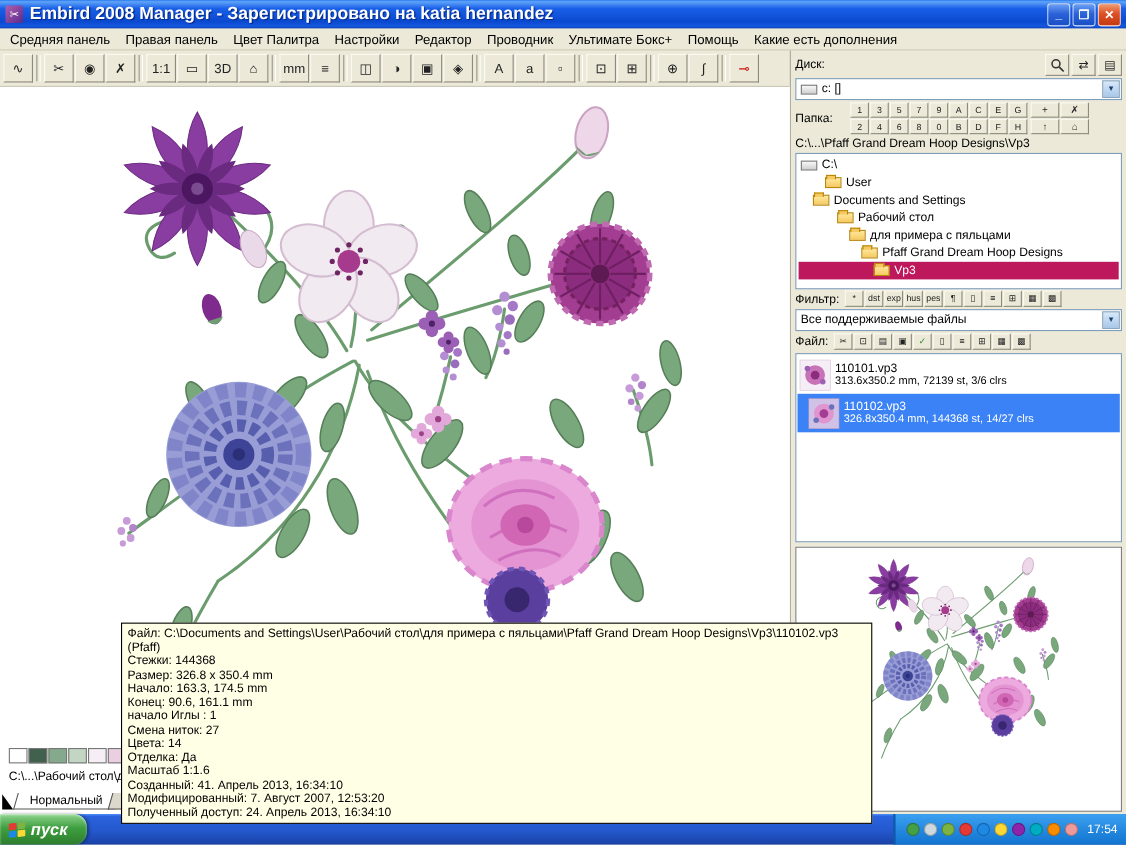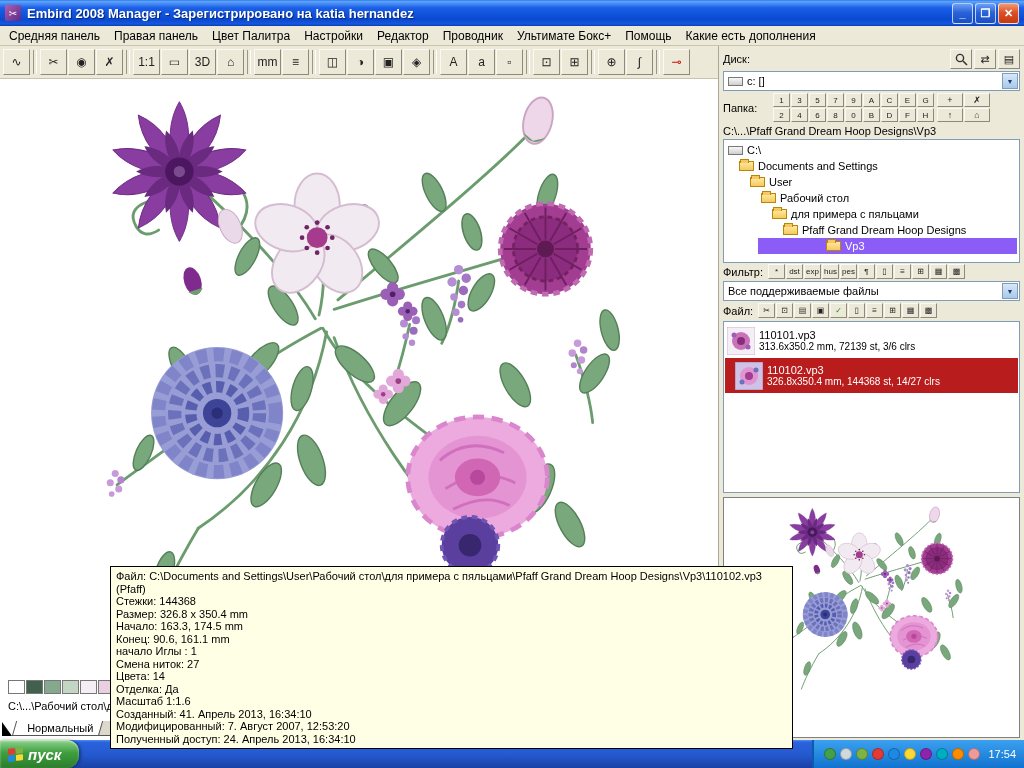--- a/index.html
+++ b/index.html
@@ -2,21 +2,21 @@
 <html><head>
 <meta charset="utf-8">
 <style>
   *{margin:0;padding:0;box-sizing:border-box;font-family:"Liberation Sans",sans-serif;}
   html,body{width:1024px;height:768px;overflow:hidden;background:#ece9d8;}
   .window{position:relative;width:1024px;height:768px;background:#ece9d8;}
 
   
   .titlebar{height:26px;display:flex;align-items:center;padding:0 5px;color:#fff;
     background:linear-gradient(180deg,#2a7af0 0%,#5ea3f8 6%,#1a5fe8 30%,#0a4ad0 75%,#1557dd 92%,#0a3cb0 100%);}
-  .title-text{font-size:13px;font-weight:bold;text-shadow:1px 1px 1px #00247e;margin-left:6px;flex:1;
+  .title-text{font-size:16px;font-weight:bold;text-shadow:1px 1px 1px #00247e;margin-left:6px;flex:1;
     white-space:nowrap;overflow:hidden;}
   .app-icon{width:16px;height:16px;border-radius:2px;background:linear-gradient(135deg,#b05fae,#5a2a8c);
     display:flex;align-items:center;justify-content:center;color:#fff;font-size:10px;}
   .winbtn{width:21px;height:21px;margin-left:2px;border-radius:3px;border:1px solid rgba(255,255,255,.7);
     background:linear-gradient(180deg,#6aa0f5,#2b62d8 45%,#1a4fc4);color:#fff;font-size:11px;font-weight:bold;
     display:flex;align-items:center;justify-content:center;}
   .winbtn.close{background:linear-gradient(180deg,#f09a70,#dd5026 45%,#c23a12);}
 
   
   .menubar{height:20px;background:#ece9d8;border-bottom:1px solid #c8c4b0;display:flex;align-items:center;
@@ -57,31 +57,31 @@
   .combo .arrowbox{position:absolute;right:1px;top:1px;bottom:1px;width:16px;
     background:linear-gradient(180deg,#d8e8f8,#a8c8ea);border:1px solid #7f9db9;color:#1a3f6f;
     display:flex;align-items:center;justify-content:center;font-size:7px;}
   .numgrid{display:grid;grid-template-columns:repeat(9,17px);grid-auto-rows:14px;gap:1px;}
   .numbtn{font-size:8px;}
   .fops{display:grid;grid-template-columns:repeat(2,26px);grid-auto-rows:14px;gap:1px;margin-left:3px;}
   .fopbtn{font-size:9px;}
   .pathtext{font-size:11px;margin:2px 0;white-space:nowrap;overflow:hidden;}
   .treebox{height:124px;background:#fff;border:1px solid #7f9db9;padding:2px;overflow:hidden;}
   .tree-item{display:flex;align-items:center;height:16px;white-space:nowrap;}
-  .tree-item.sel{background:#8b5cf6;color:#fff;margin-left:32px;}
+  .tree-item.sel{background:#be185d;color:#fff;}
   .folder-ico{display:inline-block;width:15px;height:10px;background:linear-gradient(#ffe9a0,#f5c960);
     border:1px solid #b8860b;position:relative;margin-right:4px;flex:none;}
   .folder-ico::before{content:"";position:absolute;top:-3px;left:0;width:7px;height:3px;
     background:#f5c960;border:1px solid #b8860b;border-bottom:none;}
   .drive-ico{display:inline-block;width:15px;height:9px;background:linear-gradient(#f8f8f8,#cfcfcf);
     border:1px solid #777;margin-right:4px;flex:none;}
   .minibtn{min-width:17px;height:15px;font-size:8px;margin-left:1px;padding:0 1px;}
   .filelist{height:172px;background:#fff;border:1px solid #7f9db9;padding:1px;margin-top:2px;overflow:hidden;}
   .file-entry{display:flex;align-items:center;gap:4px;padding:2px;height:35px;}
-  .file-entry.sel{background:#b91c1c;color:#fff;padding-left:10px;}
+  .file-entry.sel{background:#3b82f6;color:#fff;padding-left:10px;}
   .fname{font-size:11px;} .finfo{font-size:10px;text-align:center;}
   .previewpane{flex:1;margin-top:4px;background:#fff;border:1px solid #808080;
     display:flex;justify-content:center;align-items:flex-start;padding:3px;overflow:hidden;}
 
   
   .infobox{position:absolute;left:110px;top:566px;width:683px;background:#ffffe6;border:1px solid #000;
     padding:3px 5px;font-size:11px;line-height:12.5px;z-index:60;color:#000;}
 
   
   .taskbar{position:absolute;left:0;bottom:0;width:1024px;height:28px;display:flex;align-items:stretch;
@@ -464,27 +464,27 @@
         </span>
       </div>
 
       <div class="pathtext">C:\...\Pfaff Grand Dream Hoop Designs\Vp3</div>
 
       <div class="treebox">
         <div class="tree-item" style="padding-left:2px">
           <span class="drive-ico"></span>
           <span>C:\</span>
         </div>
+        <div class="tree-item" style="padding-left:24px">
+          <span class="folder-ico"></span>
+          <span>User</span>
+        </div>
         <div class="tree-item" style="padding-left:13px">
           <span class="folder-ico"></span>
           <span>Documents and Settings</span>
-        </div>
-        <div class="tree-item" style="padding-left:24px">
-          <span class="folder-ico"></span>
-          <span>User</span>
         </div>
         <div class="tree-item" style="padding-left:35px">
           <span class="folder-ico"></span>
           <span>Рабочий стол</span>
         </div>
         <div class="tree-item" style="padding-left:46px">
           <span class="folder-ico"></span>
           <span>для примера с пяльцами</span>
         </div>
         <div class="tree-item" style="padding-left:57px">

